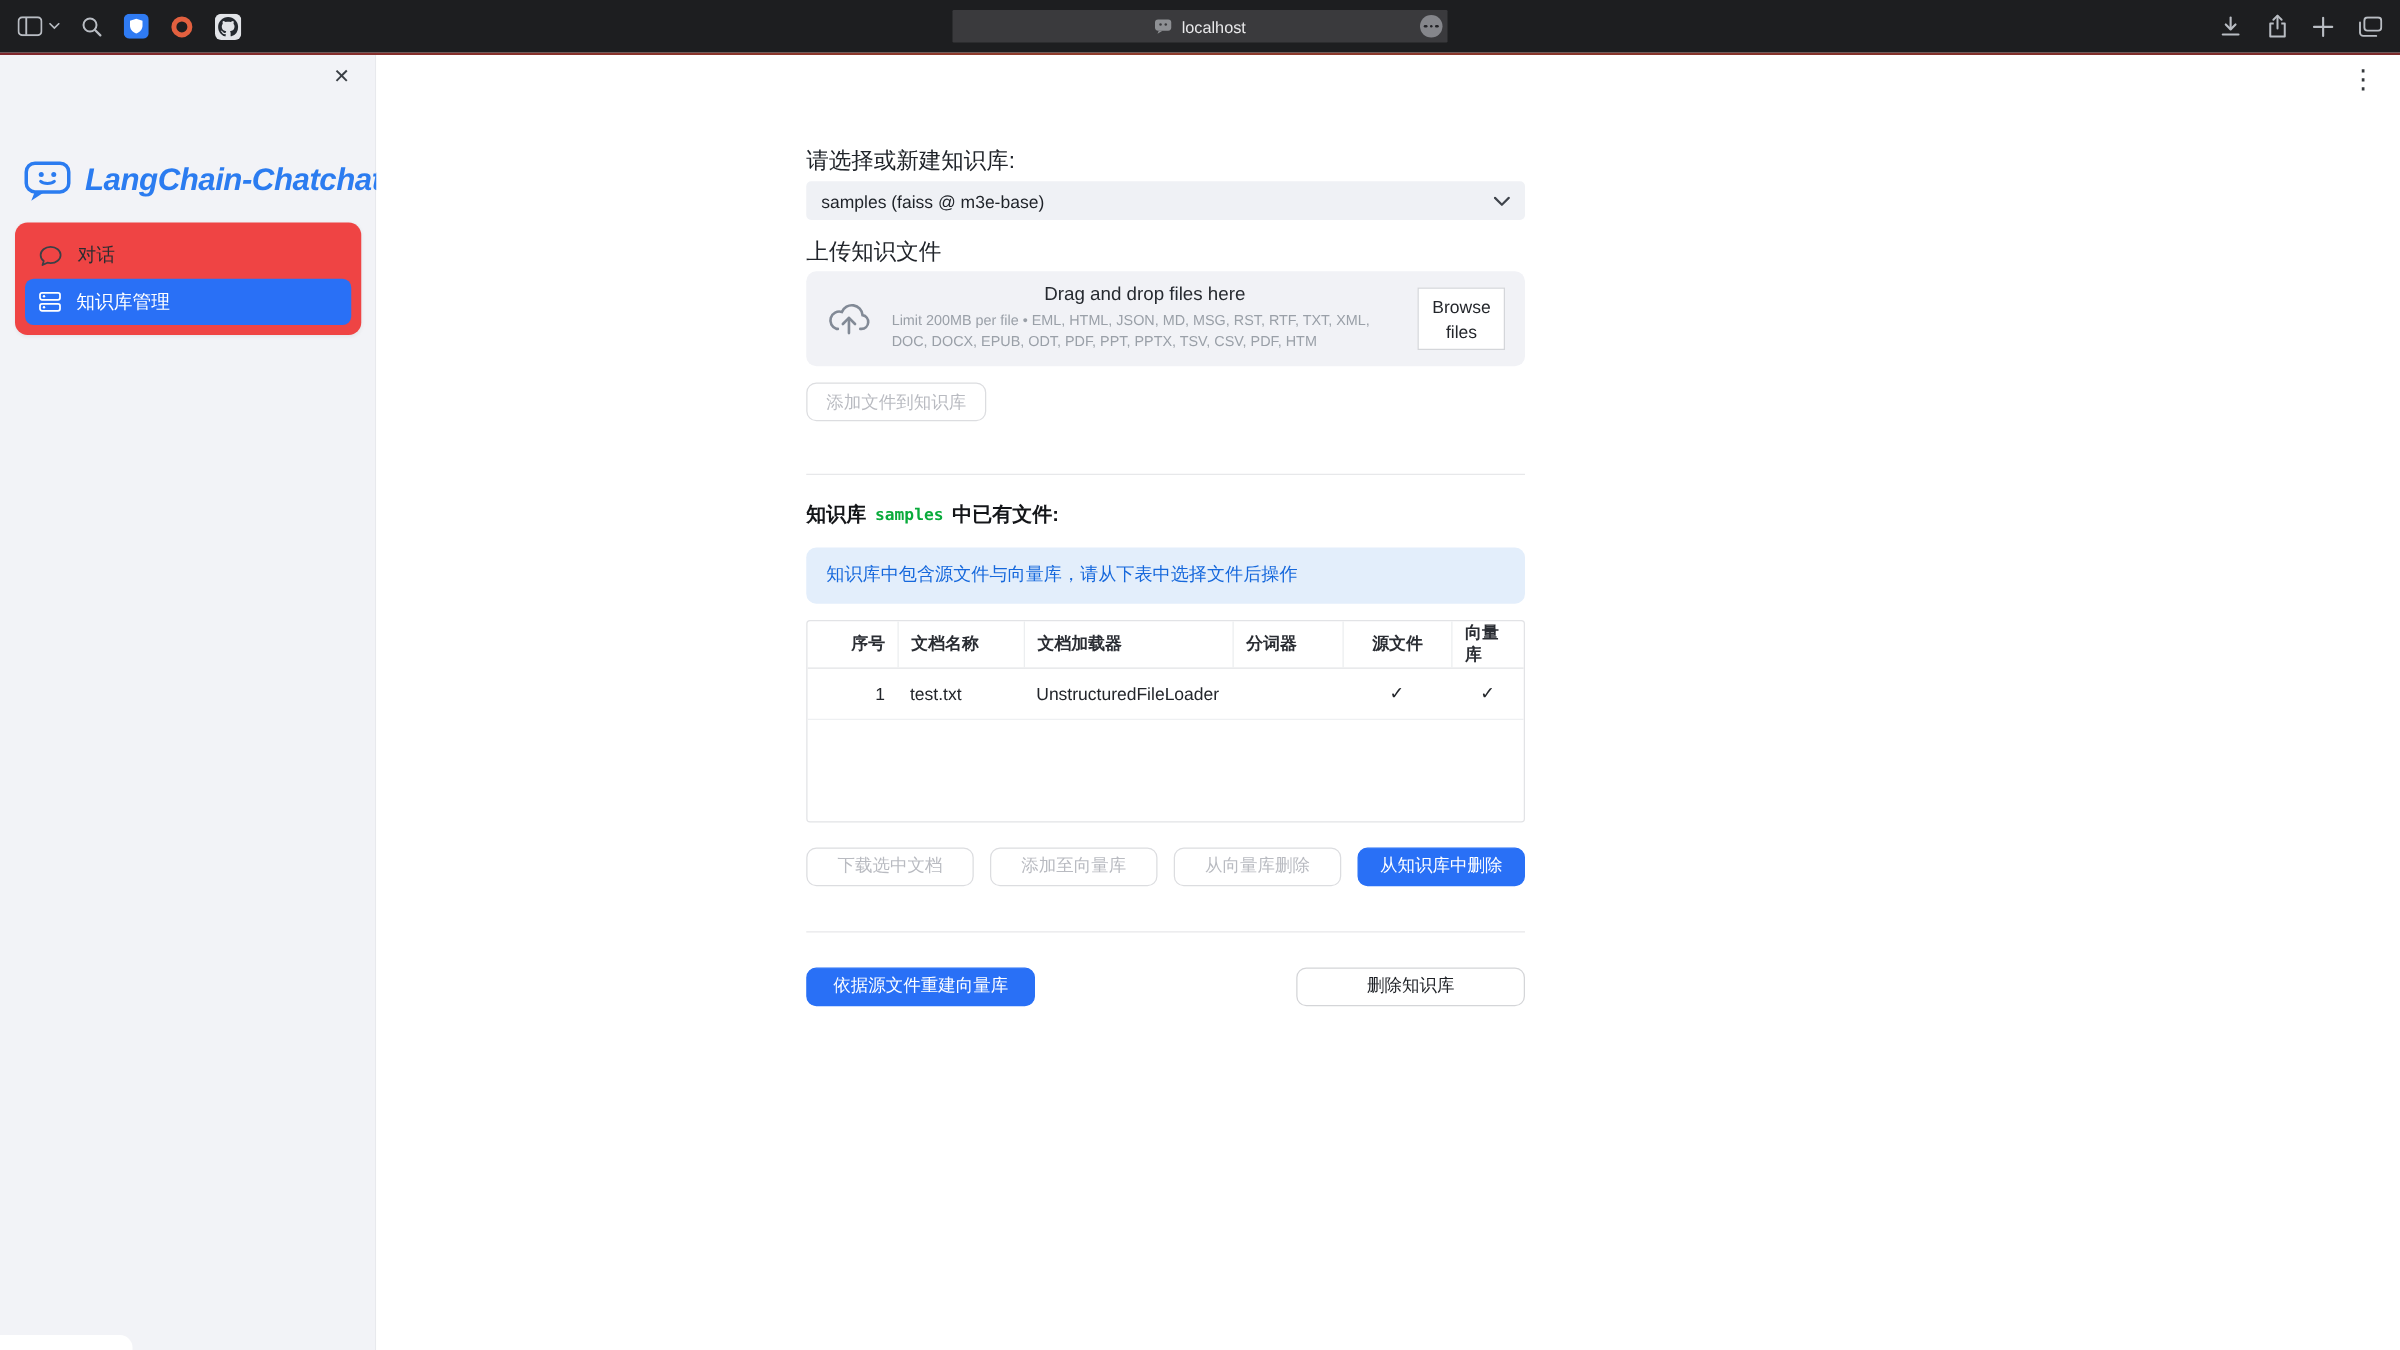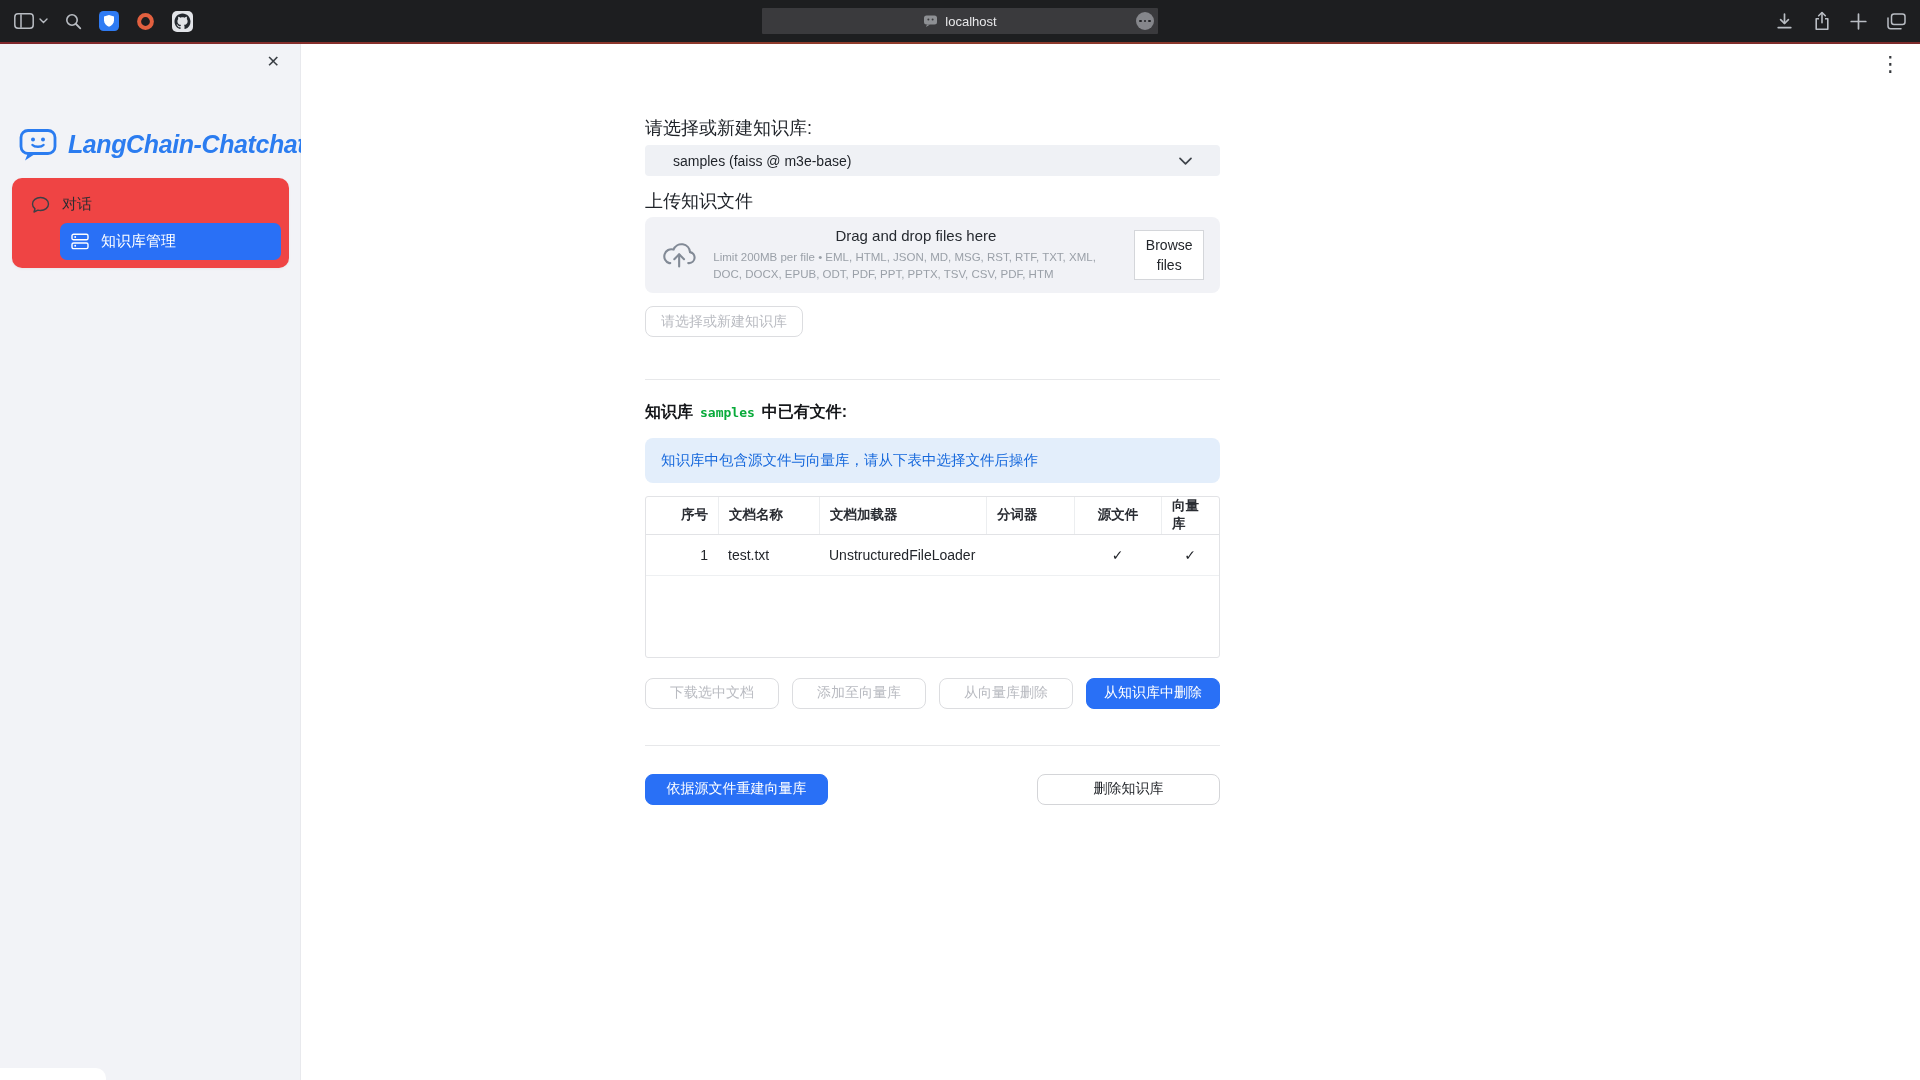--- a/index.html
+++ b/index.html
@@ -22,30 +22,30 @@
   
   .decoration{height:2px;background:linear-gradient(90deg,#80272c,#903d2c 45%,#7d2b2b);}
   
   .app{display:flex;height:1036px;}
   .sidebar{flex:0 0 301px;width:301px;background:#f2f3f7;position:relative;border-right:1px solid rgba(0,0,0,.04);box-sizing:border-box;}
   .close-btn{position:absolute;top:9px;right:14px;background:none;border:0;font-size:16px;color:#3a3f45;cursor:pointer;line-height:1;}
   .logo{position:absolute;top:82px;left:18px;display:flex;align-items:center;gap:8px;}
   .logo-text{font-size:25px;font-weight:bold;font-style:italic;color:#2b7cf0;letter-spacing:-0.4px;white-space:nowrap;}
   .nav-card{position:absolute;top:134px;left:12px;width:277px;box-sizing:border-box;background:#ef4444;border-radius:10px;padding:8px;box-shadow:0 1px 3px rgba(0,0,0,.05);}
   .nav-item{height:37px;display:flex;align-items:center;gap:12px;padding:0 11px;border-radius:7px;font-size:15px;color:#2a2d31;cursor:pointer;}
-  .nav-item.selected{background:#2970f6;color:#fff;margin-left:40px;}
+  .nav-item.selected{background:#2970f6;color:#fff;}
   .sidebar-pill{position:absolute;left:0;bottom:0;width:106px;height:12px;background:#fff;border-top-right-radius:10px;}
   
   .content{flex:1;position:relative;background:#fff;}
   .kebab{position:absolute;top:8px;right:13px;background:none;border:0;font-size:21px;color:#35383c;cursor:pointer;line-height:1;}
   .block{position:absolute;left:344px;top:0;width:575px;}
   .field-label{font-size:18px;color:#20242a;line-height:17px;}
   .first-label{margin-top:76px;}
   .mt16{margin-top:17px;}
-  .selectbox{margin-top:8px;height:31px;background:#eff1f5;border-radius:4px;display:flex;align-items:center;justify-content:space-between;padding:0 28px;font-size:14px;color:#1e2228;cursor:pointer;}
+  .selectbox{margin-top:8px;height:31px;background:#eff1f5;border-radius:4px;display:flex;align-items:center;justify-content:space-between;padding:0 12px;font-size:14px;color:#1e2228;cursor:pointer;}
   .dropzone{margin-top:7px;height:76px;background:#f1f2f6;border-radius:8px;display:flex;align-items:center;padding:0 16px;gap:16px;box-sizing:border-box;}
   .dz-text{display:flex;flex-direction:column;align-items:center;}
   .dz-title{font-size:15px;color:#262a30;}
   .dz-limit{font-size:11.5px;color:#9aa0a8;margin-top:5px;line-height:1.5;max-width:424px;}
   .browse{margin-left:auto;width:72px;min-height:46px;background:#fff;border:1px solid #d4d6da;border-radius:0;font-size:14px;color:#23262b;padding:4px 8px;line-height:1.45;cursor:pointer;}
   .btn{border-radius:8px;font-size:14px;height:31px;background:#fff;border:1px solid #d4d5d8;color:#1f2227;display:inline-flex;align-items:center;justify-content:center;padding:0 15px;cursor:pointer;box-sizing:border-box;}
   .btn.disabled{color:#b9bbc1;border-color:#dcdde0;cursor:default;}
   .btn.primary{background:#2970f6;border:1px solid #2970f6;color:#fff;}
   .add-files{margin-top:13px;}
   .divider{margin:42px 0 0;border:0;border-top:1px solid #e7e8ea;}
@@ -210,21 +210,21 @@
           <path d="M19 26V13.5" fill="none" stroke="#828a96" stroke-width="2.2" stroke-linecap="round"></path>
           <path d="M13.9 18.4 19 13.3l5.1 5.1" fill="none" stroke="#828a96" stroke-width="2.2" stroke-linecap="round" stroke-linejoin="round"></path>
         </svg>
         <div class="dz-text">
           <div class="dz-title">Drag and drop files here</div>
           <div class="dz-limit">Limit 200MB per file • EML, HTML, JSON, MD, MSG, RST, RTF, TXT, XML, DOC, DOCX, EPUB, ODT, PDF, PPT, PPTX, TSV, CSV, PDF, HTM</div>
         </div>
         <button class="browse">Browse files</button>
       </div>
 
-      <button class="btn disabled add-files">请选择或新建知识库</button>
+      <button class="btn disabled add-files">添加文件到知识库</button>
 
       <hr class="divider">
 
       <div class="heading">
         <span>知识库</span>
         <code>samples</code>
         <span>中已有文件:</span>
       </div>
 
       <div class="infobox">

